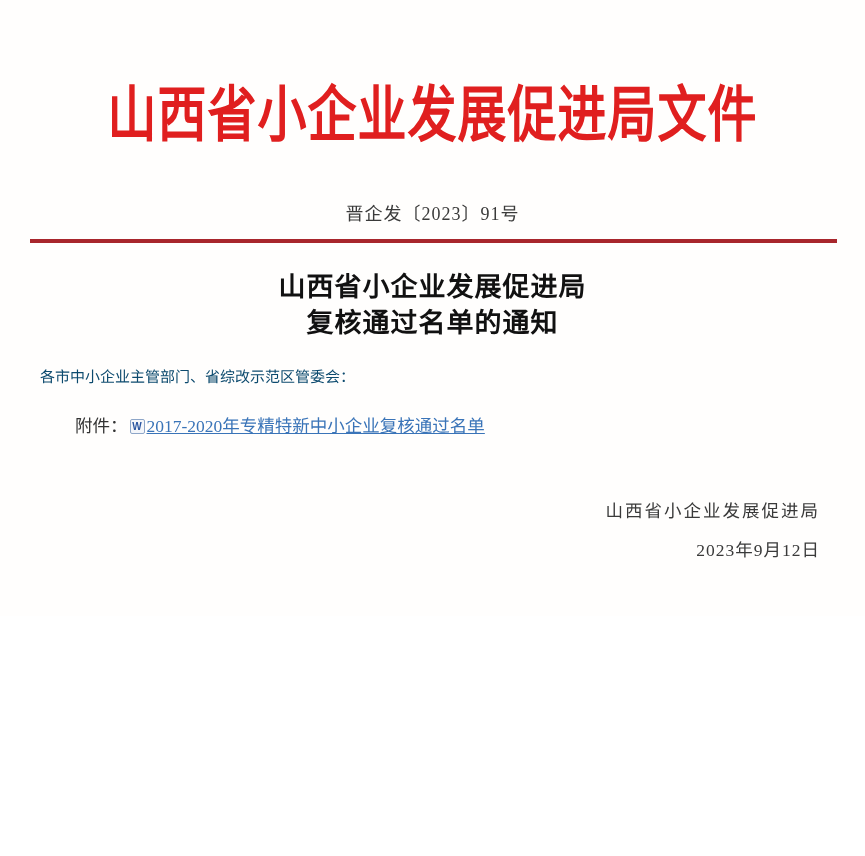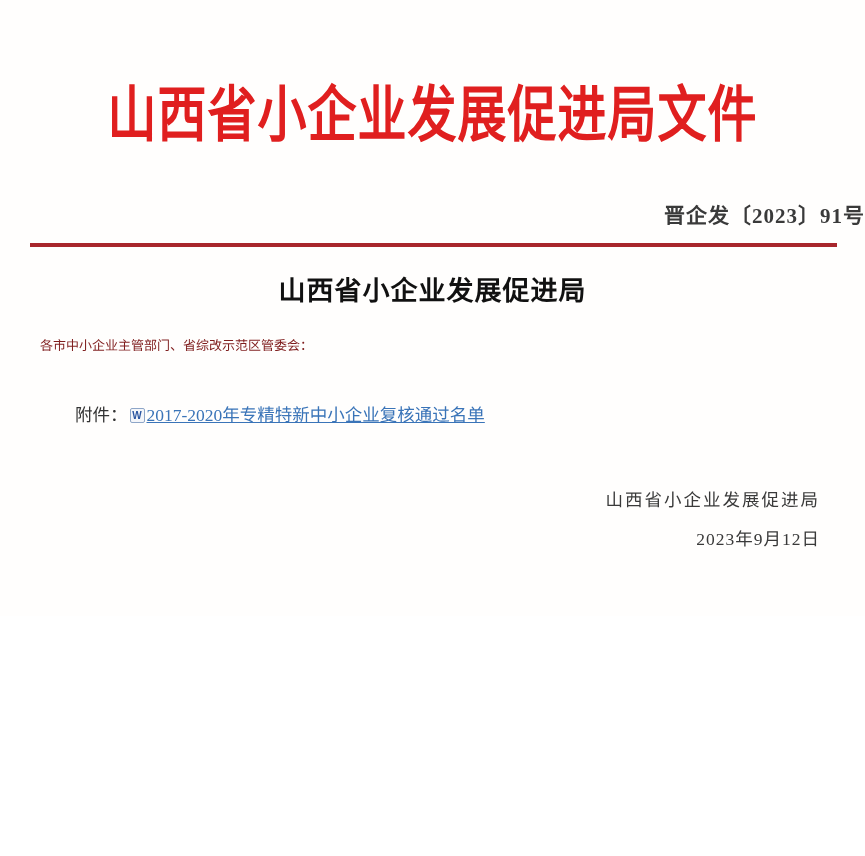--- a/index.html
+++ b/index.html
@@ -29,54 +29,53 @@
     color: var(--header-red);
     font-size: 49px;
     font-weight: bold;
     letter-spacing: 1px;
     transform: scaleY(1.25);
     transform-origin: top center;
     white-space: nowrap;
   }
   .doc-number {
     margin-top: 76px;
-    text-align: right;
-    font-size: 21px;
+    text-align: center;
+    font-size: 18px;
     color: #3a3a3a;
     letter-spacing: 1px;
-    font-weight: bold;
   }
   .red-separator {
     margin: 14px 28px 0 30px;
     height: 0;
     border-top: 4px solid var(--separator-red);
   }
   
   .notice-title {
     margin-top: 26px;
     text-align: center;
     font-weight: bold;
     font-size: 27px;
     line-height: 36px;
     color: #111;
     letter-spacing: 1px;
   }
   
   .body-text {
     margin: 22px 36px 0 40px;
-    font-size: 13px;
+    font-size: 15px;
     line-height: 29.5px;
-    color: #7f1d1d;
+    color: #0c4a6e;
     text-align: justify;
   }
   .salutation { text-indent: 0; }
   .para { text-indent: 2em; }
   
   .attachment-row {
-    margin: 40px 36px 0 40px;
+    margin: 19px 36px 0 40px;
     font-size: 17.5px;
     line-height: 29px;
     text-indent: 2em;
     white-space: nowrap;
   }
   .attachment-label { color: #333; }
   .attachment-link {
     color: var(--link-blue);
     text-decoration: underline;
     cursor: pointer;
@@ -126,20 +125,21 @@
 <div class="page">
 
   <div class="header-title">山西省小企业发展促进局文件</div>
 
   <div class="doc-number">晋企发〔2023〕91号</div>
 
   <div class="red-separator"></div>
 
   <div class="notice-title">
     <div>山西省小企业发展促进局</div>
+    <div>复核通过名单的通知</div>
   </div>
 
   <div class="body-text">
     <div class="salutation">各市中小企业主管部门、省综改示范区管委会：</div>
   </div>
 
   <div class="attachment-row">
     <span class="attachment-label">附件：</span><span class="doc-icon"></span><a class="attachment-link">2017-2020年专精特新中小企业复核通过名单</a>
   </div>
 

